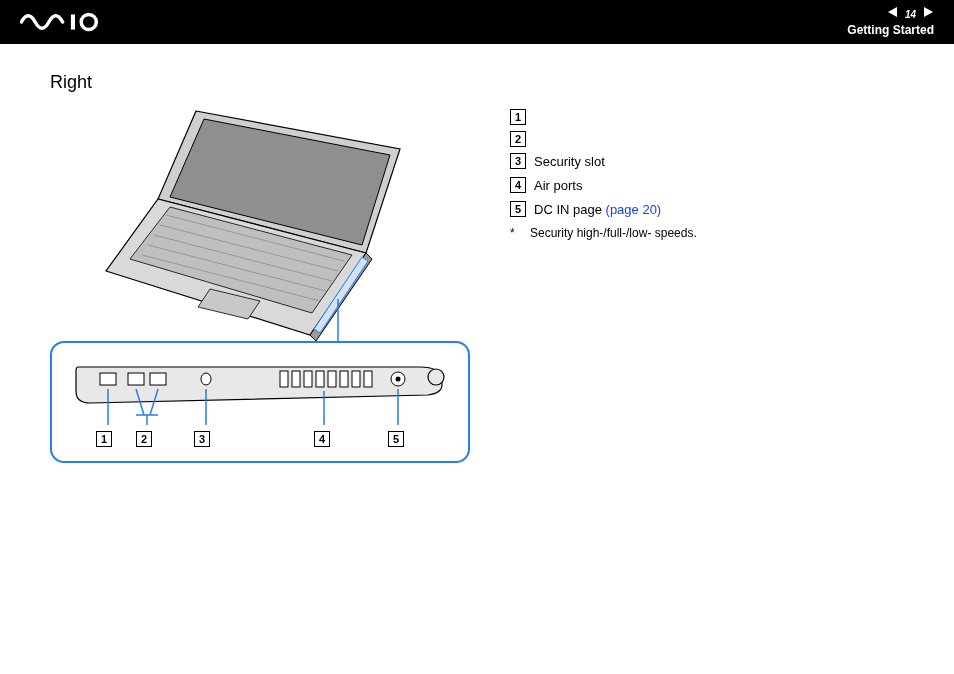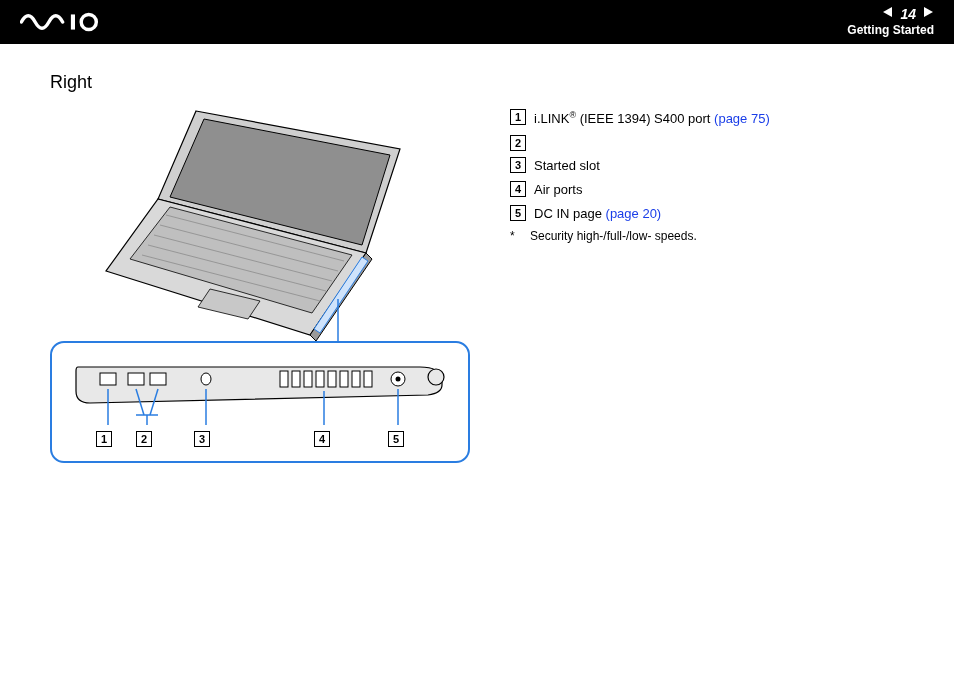--- a/index.html
+++ b/index.html
@@ -10,21 +10,21 @@
   .header {
     width: 100%; height: 44px; background: #000; color: #fff;
     display: flex; align-items: center; justify-content: space-between;
     padding: 0 20px;
   }
   .logo { display: flex; align-items: center; }
   .logo svg { height: 20px; }
   .header-right { text-align: right; font-size: 12px; line-height: 1.3; }
   .pager { display: flex; align-items: center; justify-content: flex-end; gap: 6px; }
   .pager .tri { display:inline-block; }
-  .pager .page-num { font-style: italic; font-weight: bold; font-size: 14px; }
+  .pager .page-num { font-style: italic; font-weight: bold; font-size: 10px; }
   .section-name { font-weight: bold; text-align: right; }
 
   
   .body { padding: 28px 40px 20px 50px; }
   .title { font-size: 18px; font-weight: 400; margin-bottom: 10px; }
 
   .content { display: flex; gap: 40px; align-items: flex-start; }
   .figure-col { width: 420px; flex: 0 0 420px; }
   .list-col { flex: 1; padding-top: 6px; }
 
@@ -171,32 +171,29 @@
               <div class="lab" style="left:322px"><span class="num-box">5</span></div>
             </div>
           </div>
         </div>
       </div>
 
       <div class="list-col">
 
         <div class="item">
           <span class="num-box">1</span>
-          <span>
-            <span>i.LINK</span><span class="sup">®</span><span> (IEEE 1394) S400 port </span><span class="link">(page 75)</span>
-          </span>
         </div>
 
         <div class="item">
           <span class="num-box">2</span>
         </div>
 
         <div class="item">
           <span class="num-box">3</span>
-          <span>Started slot</span>
+          <span>Security slot</span>
         </div>
 
         <div class="item">
           <span class="num-box">4</span>
           <span>Air ports</span>
         </div>
 
         <div class="item">
           <span class="num-box">5</span>
           <span>

